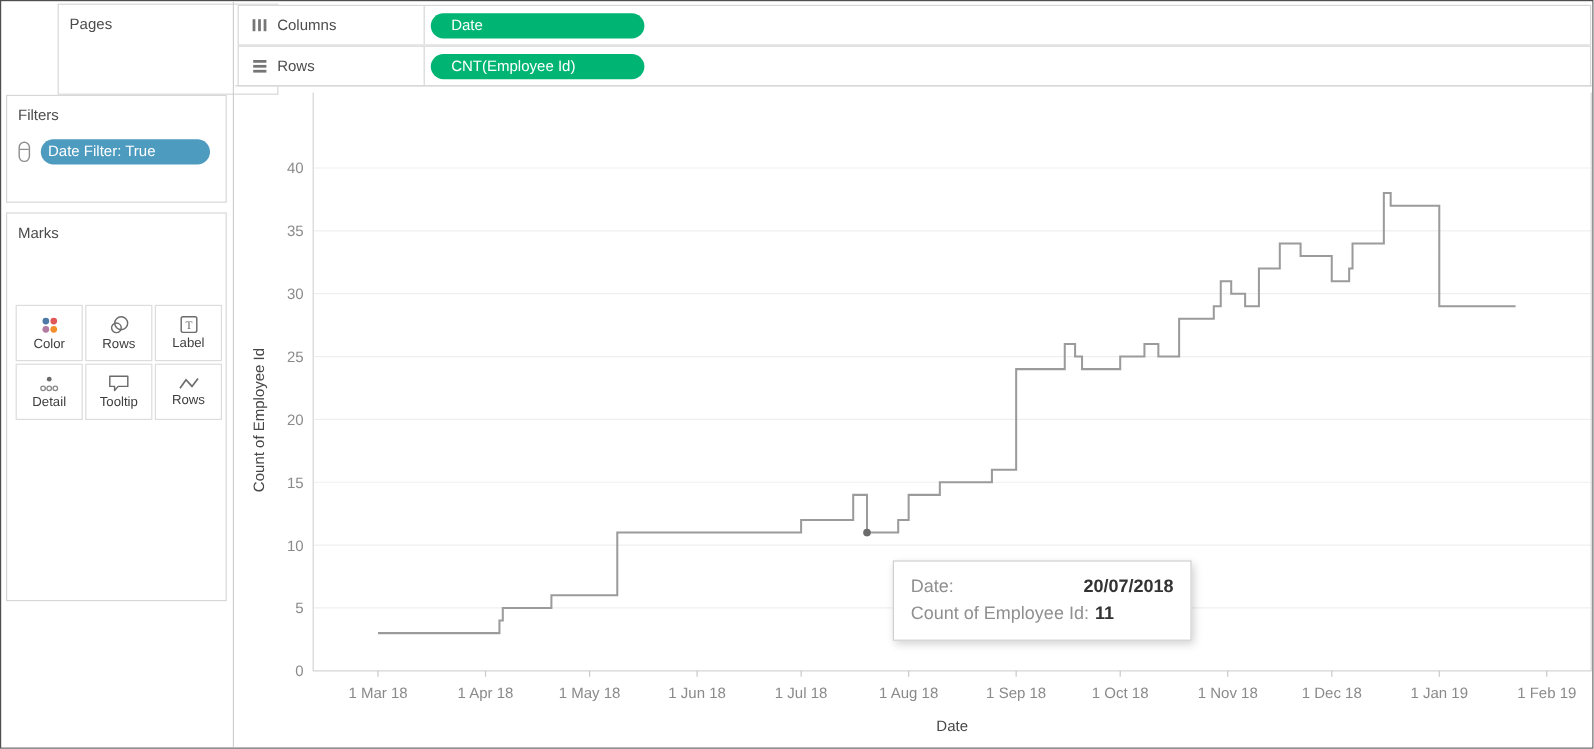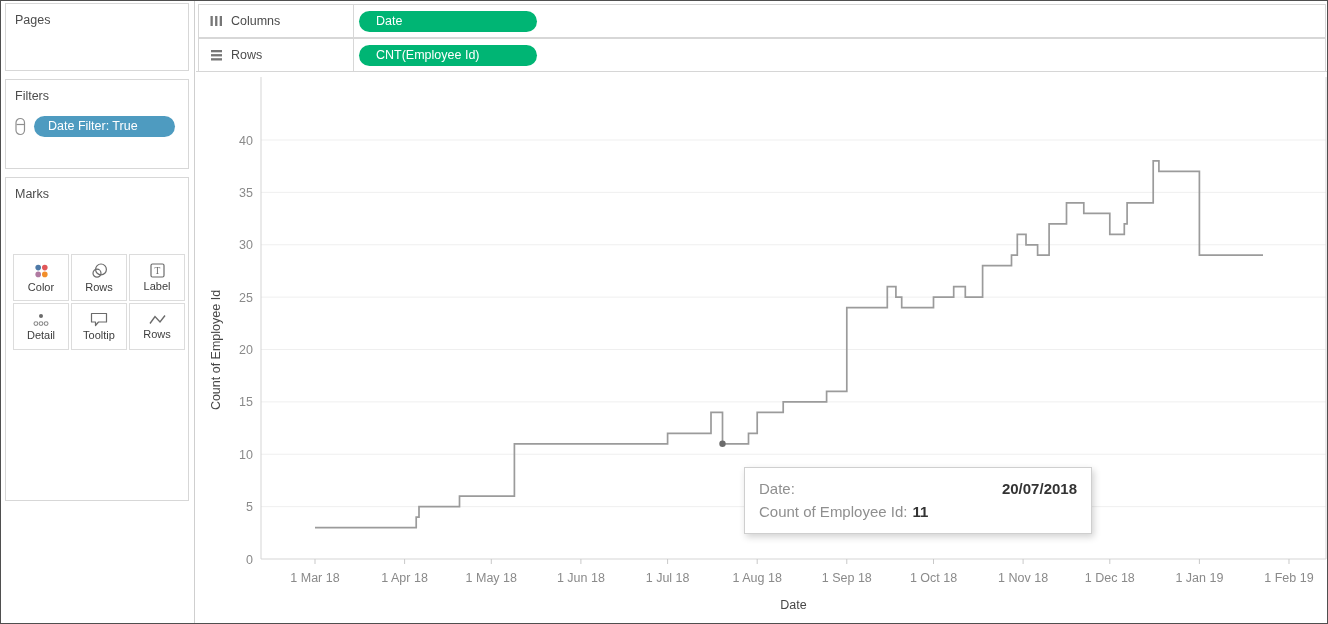--- a/index.html
+++ b/index.html
@@ -3,29 +3,29 @@
 <meta charset="utf-8">
 <style>
   html,body{margin:0;padding:0;background:#ddd;}
   .app{position:relative;width:1326px;height:622px;background:#fff;border:1px solid #4f4f4f;
        font-family:"Liberation Sans",sans-serif;overflow:hidden;}
   .vdivider{position:absolute;left:193px;top:0;width:1px;height:100%;background:#cfcfcf;}
   .hdivider{position:absolute;left:195px;top:70px;width:1131px;height:1px;background:#d6d6d6;}
 
   
   .card{position:absolute;left:4px;width:184px;background:#fff;border:1px solid #d7d7d7;box-sizing:border-box;}
-  .card-pages{top:2px;height:68px;}
+  .card-pages{top:2px;height:76px;margin-left:43px;}
   .card-filters{top:78px;height:90px;}
   .card-marks{top:176px;height:324px;}
   .card-title{padding:9px 0 0 9px;font-size:12.5px;color:#4c4c4c;}
 
   .filter-row{position:absolute;left:9px;top:36px;display:flex;align-items:center;}
   .pill{font-size:12.5px;color:#fff;height:21px;line-height:21px;border-radius:11px;box-sizing:border-box;
         white-space:nowrap;overflow:hidden;}
-  .pill-blue{width:141px;padding-left:14px;margin-left:8px;}
+  .pill-blue{width:141px;padding-left:6px;margin-left:8px;}
   .pill-green{width:178px;padding-left:17px;}
 
   .marks-dropdown{position:absolute;left:7px;top:46px;width:166px;height:22px;border:1px solid #d2d2d2;
         display:flex;align-items:center;box-sizing:border-box;font-size:12.5px;color:#3d3d3d;background:#fff;cursor:default;}
   .marks-dropdown .zz{display:flex;margin:0 7px 0 9px;}
   .dd-caret{margin-left:auto;width:20px;height:100%;border-left:1px solid #d2d2d2;display:flex;align-items:center;justify-content:center;}
 
   .marks-grid{position:absolute;left:7px;top:76px;display:grid;grid-template-columns:repeat(3,56px);grid-auto-rows:47px;gap:2px;}
   .mark-btn{border:1px solid #dcdcdc;display:flex;flex-direction:column;align-items:center;justify-content:center;
         background:#fff;box-sizing:border-box;}
@@ -39,21 +39,21 @@
   .shelf-label-cell{width:155px;height:100%;border-right:1px solid #d7d7d7;display:flex;align-items:center;box-sizing:border-box;}
   .shelf-icon{display:flex;margin:0 8px 0 11px;}
   .shelf-label{font-size:12.5px;color:#4c4c4c;}
   .shelf-row .pill{margin-left:5px;}
 
   
   #chart{position:absolute;left:195px;top:71px;width:1133px;height:553px;}
   #chart text{font-family:"Liberation Sans",sans-serif;}
 
   
-  .tooltip{position:absolute;left:743px;top:466px;width:348px;box-sizing:border-box;background:#fff;
+  .tooltip{position:absolute;left:743px;top:466px;width:249px;box-sizing:border-box;background:#fff;
         border:1px solid #cfcfcf;box-shadow:2px 3px 7px rgba(0,0,0,.18);padding:9px 14px 10px 14px;font-size:15px;}
   .tt-row{display:flex;line-height:23px;}
   .tt-label{color:#8f8f8f;}
   .tt-value{color:#333;font-weight:bold;}
   .tt-row.r1 .tt-value{margin-left:auto;}
   .tt-row.r2 .tt-value{margin-left:5px;}
 </style>
 </head>
 <body>
 

